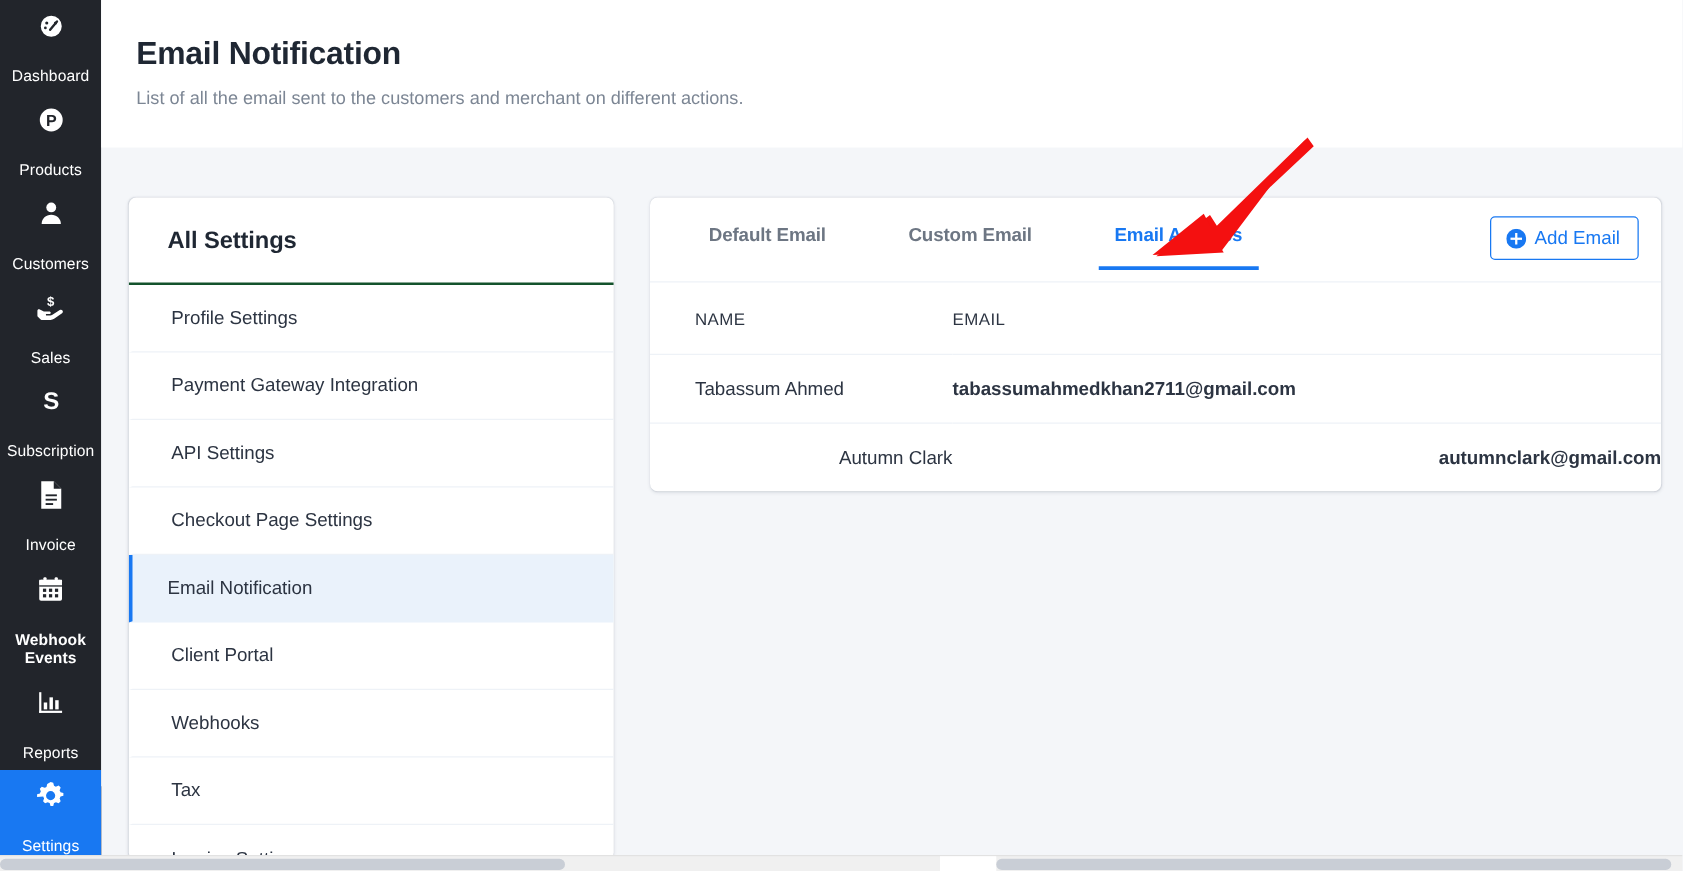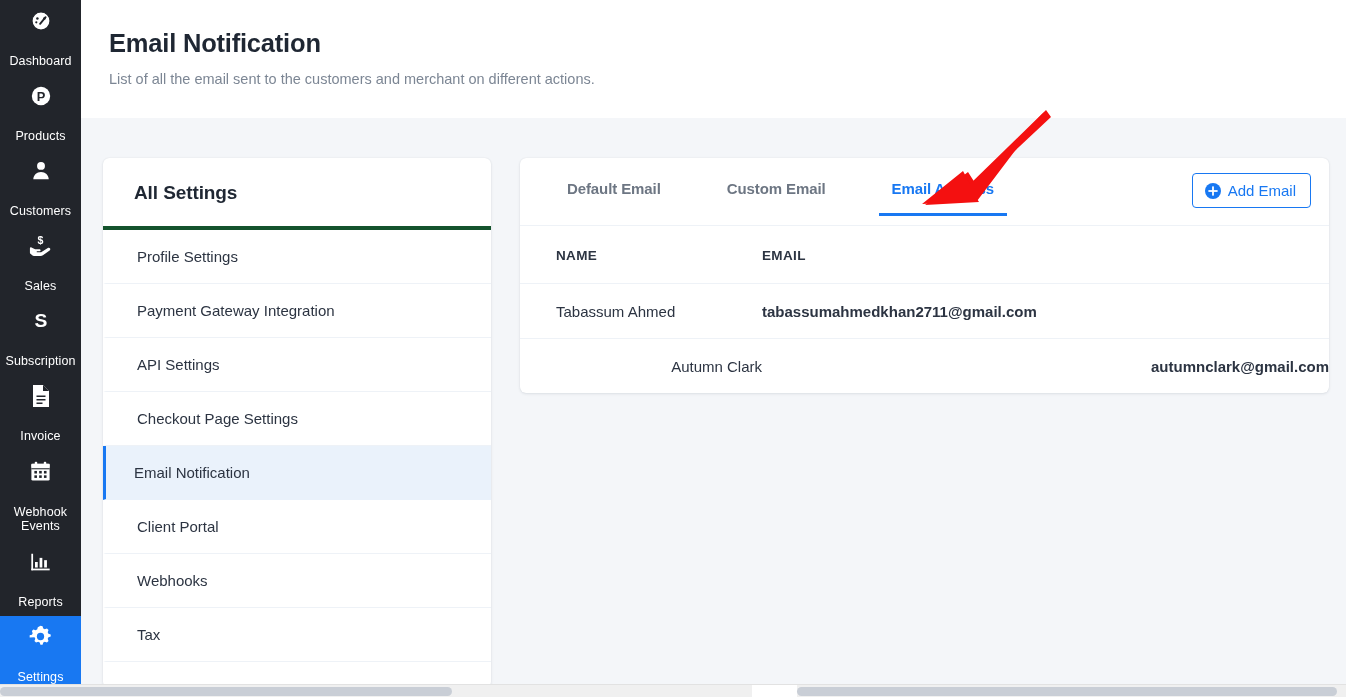--- a/index.html
+++ b/index.html
@@ -33,21 +33,21 @@
     height: 75px;
     display: flex;
     flex-direction: column;
     align-items: center;
     justify-content: center;
     gap: 20px;
     color: #ffffff;
     text-decoration: none;
     flex: 0 0 auto;
   }
-  .nav-item.tall { height: 91px; }
+  .nav-item.tall { height: 91px; font-weight: bold; }
   .nav-item.active { background: #1878f2; }
   .nav-ico {
     width: 26px;
     height: 26px;
     display: flex;
     align-items: center;
     justify-content: center;
     color: #ffffff;
   }
   .nav-ico svg { display: block; }
@@ -107,21 +107,21 @@
     border-radius: 6px;
     box-shadow: 0 1px 3px rgba(30,45,70,.10), 0 0 1px rgba(30,45,70,.12);
     overflow: hidden;
     max-height: 530px;
   }
   .settings-title {
     font-size: 19px;
     font-weight: bold;
     color: #1f2733;
     padding: 24px 0 22px 31px;
-    border-bottom: 4px solid #14532d;
+    border-bottom: 2px solid #14532d;
     letter-spacing: -.1px;
   }
   .settings-list { list-style: none; }
   .settings-item {
     height: 54px;
     display: flex;
     align-items: center;
     padding-left: 31px;
     font-size: 15px;
     color: #2c3442;
@@ -189,21 +189,21 @@
   }
   .add-btn .plus-ico { display: flex; }
 
   table.email-table {
     width: 100%;
     border-collapse: collapse;
   }
   .email-table th {
     text-align: left;
     font-size: 13.5px;
-    font-weight: bold;
+    font-weight: normal;
     color: #2c3442;
     letter-spacing: .35px;
     padding: 22px 0 20px 0;
     border-bottom: 1px solid #eef2f7;
   }
   .email-table td {
     font-size: 15px;
     color: #2c3442;
     padding: 19px 0 18px 0;
     border-bottom: 1px solid #eef2f7;

